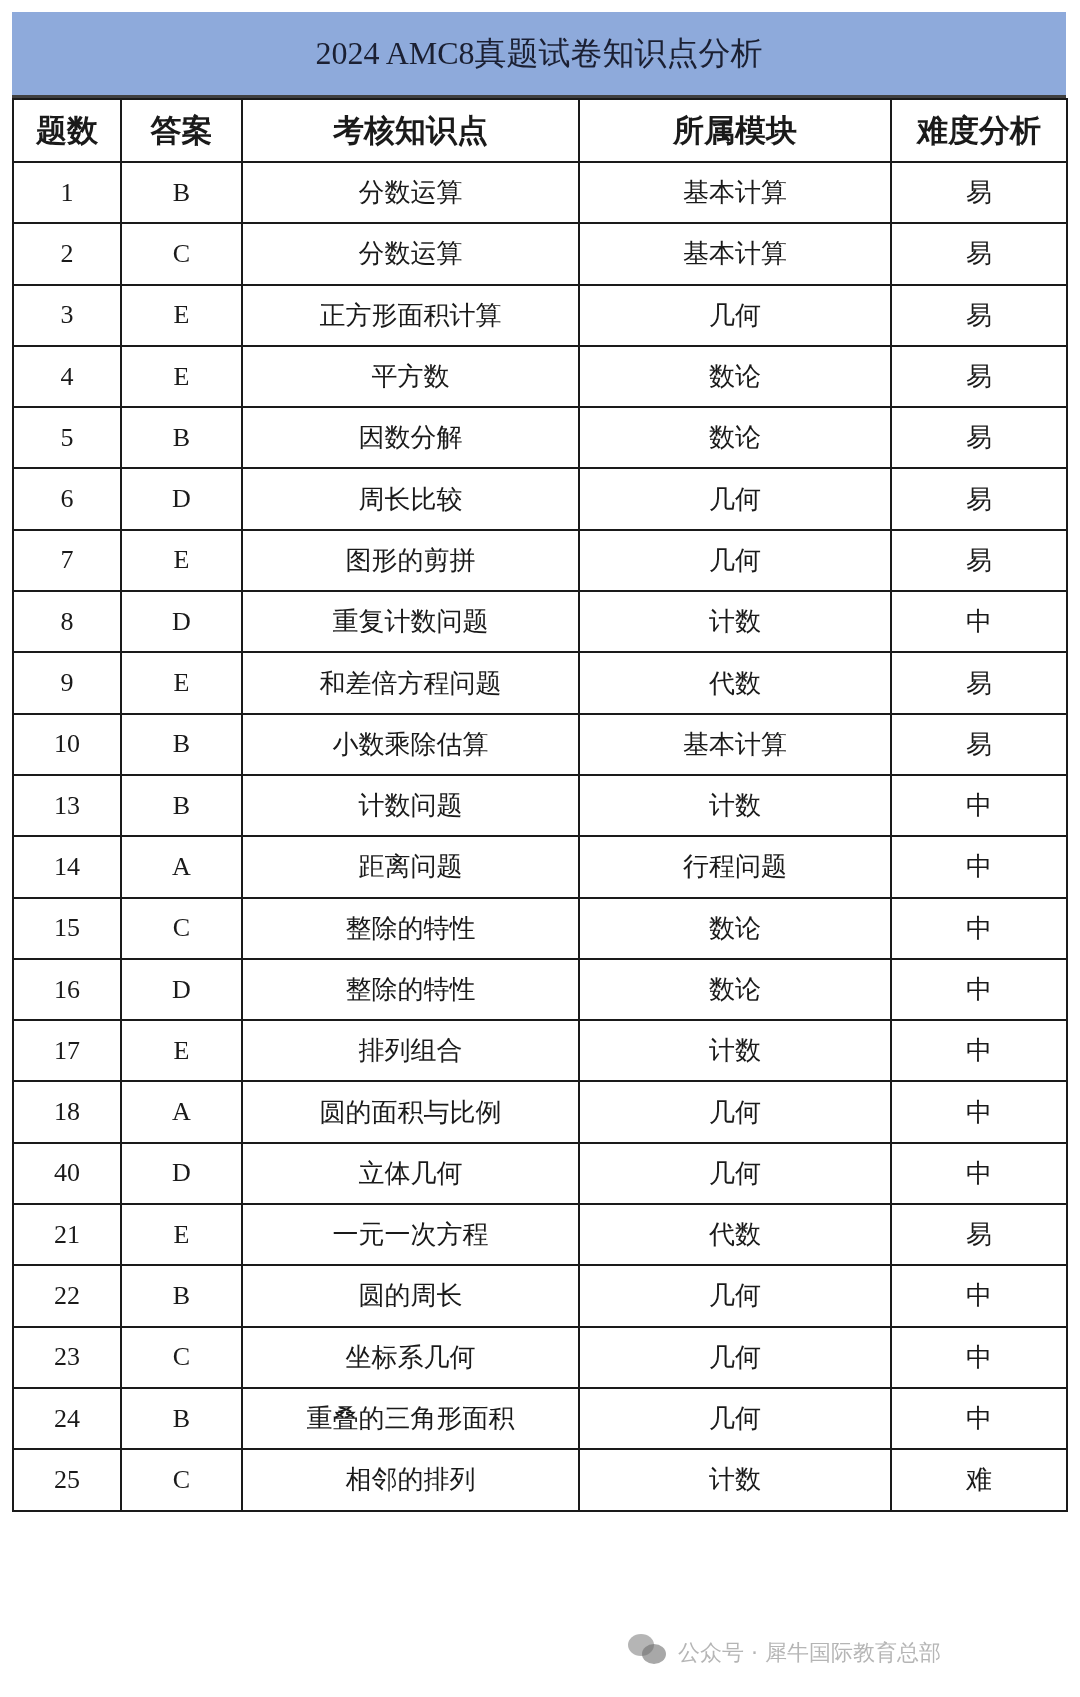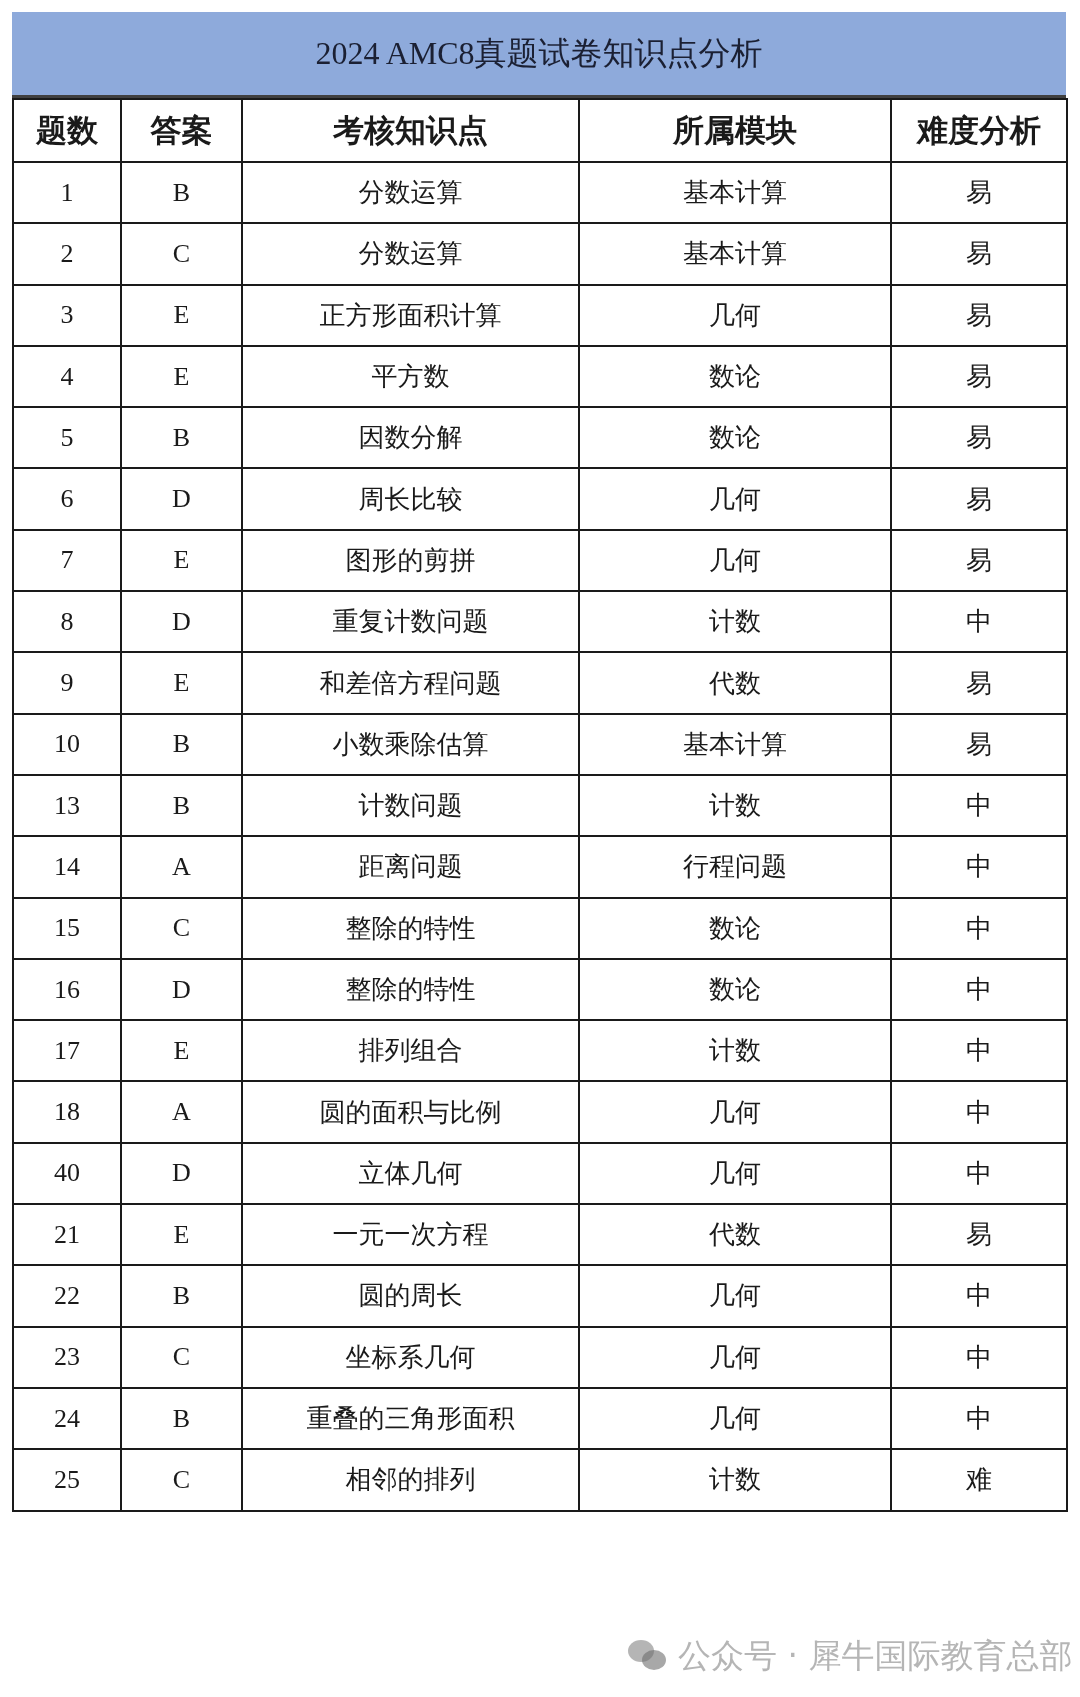--- a/index.html
+++ b/index.html
@@ -8,22 +8,22 @@
   .sheet { position:absolute; left:12px; top:12px; width:1054px; }
   .title-band { height:86px; background:#8eaadb; display:flex; align-items:center; justify-content:center;
                 border-bottom:3px solid #404040; box-sizing:border-box; }
   .title-band span { font-family:"Liberation Serif", "DejaVu Serif", serif; font-size:32px; color:#1b2033; letter-spacing:0px; }
   table { border-collapse:collapse; width:1054px; table-layout:fixed; }
   col.c1 { width:108px; } col.c2 { width:121px; } col.c3 { width:337px; } col.c4 { width:312px; } col.c5 { width:176px; }
   th, td { border:2px solid #1a1a1a; text-align:center; vertical-align:middle; padding:0; }
   th { height:61px; font-weight:bold; font-size:31px; }
   td { height:59.3px; font-size:26px; }
   td.num, td.ans { font-family:"Liberation Serif", "DejaVu Serif", serif; font-size:26px; }
-  .watermark { position:absolute; left:628px; top:1634px; display:flex; align-items:center; gap:10px;
-               color:rgba(120,120,120,0.55); font-size:33px; pointer-events:none; }
+  .watermark { position:absolute; left:628px; top:1634px; display:flex; align-items:flex-end; gap:10px;
+               color:rgba(120,120,120,0.55); font-size:22px; pointer-events:none; }
   .wm-icon { width:40px; height:34px; position:relative; }
   .wm-icon .b1 { position:absolute; left:0; top:0; width:26px; height:22px; border-radius:50%; background:rgba(120,120,120,0.55); }
   .wm-icon .b2 { position:absolute; left:14px; top:10px; width:24px; height:20px; border-radius:50%; background:rgba(110,110,110,0.6); }
 </style>
 </head>
 <body>
 
 <div class="sheet">
   <div class="title-band">
     <span>2024 AMC8真题试卷知识点分析</span>

